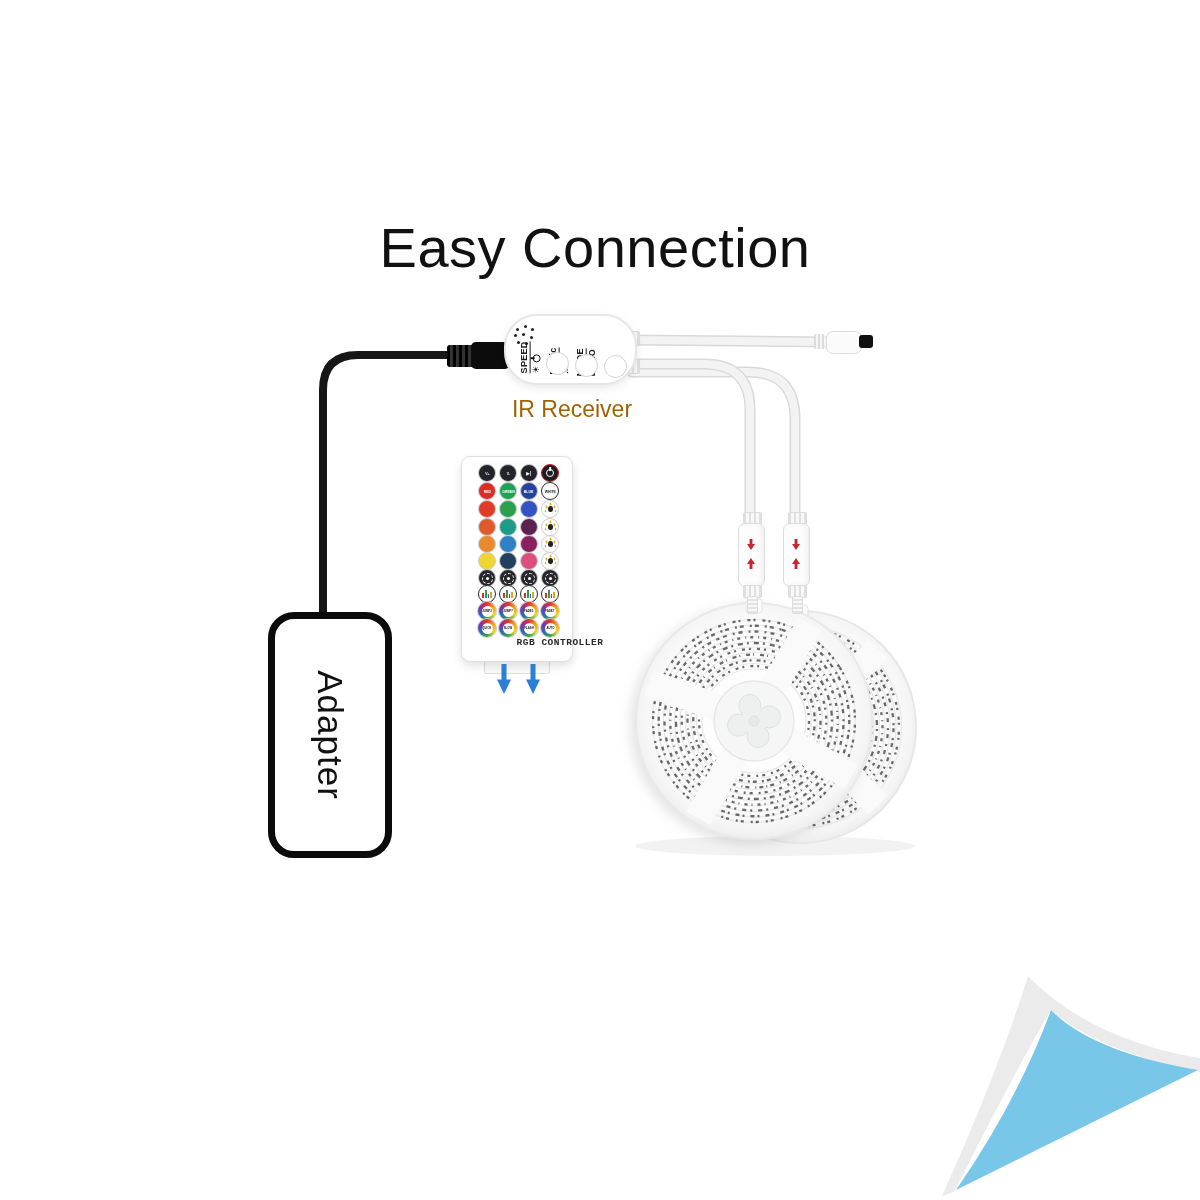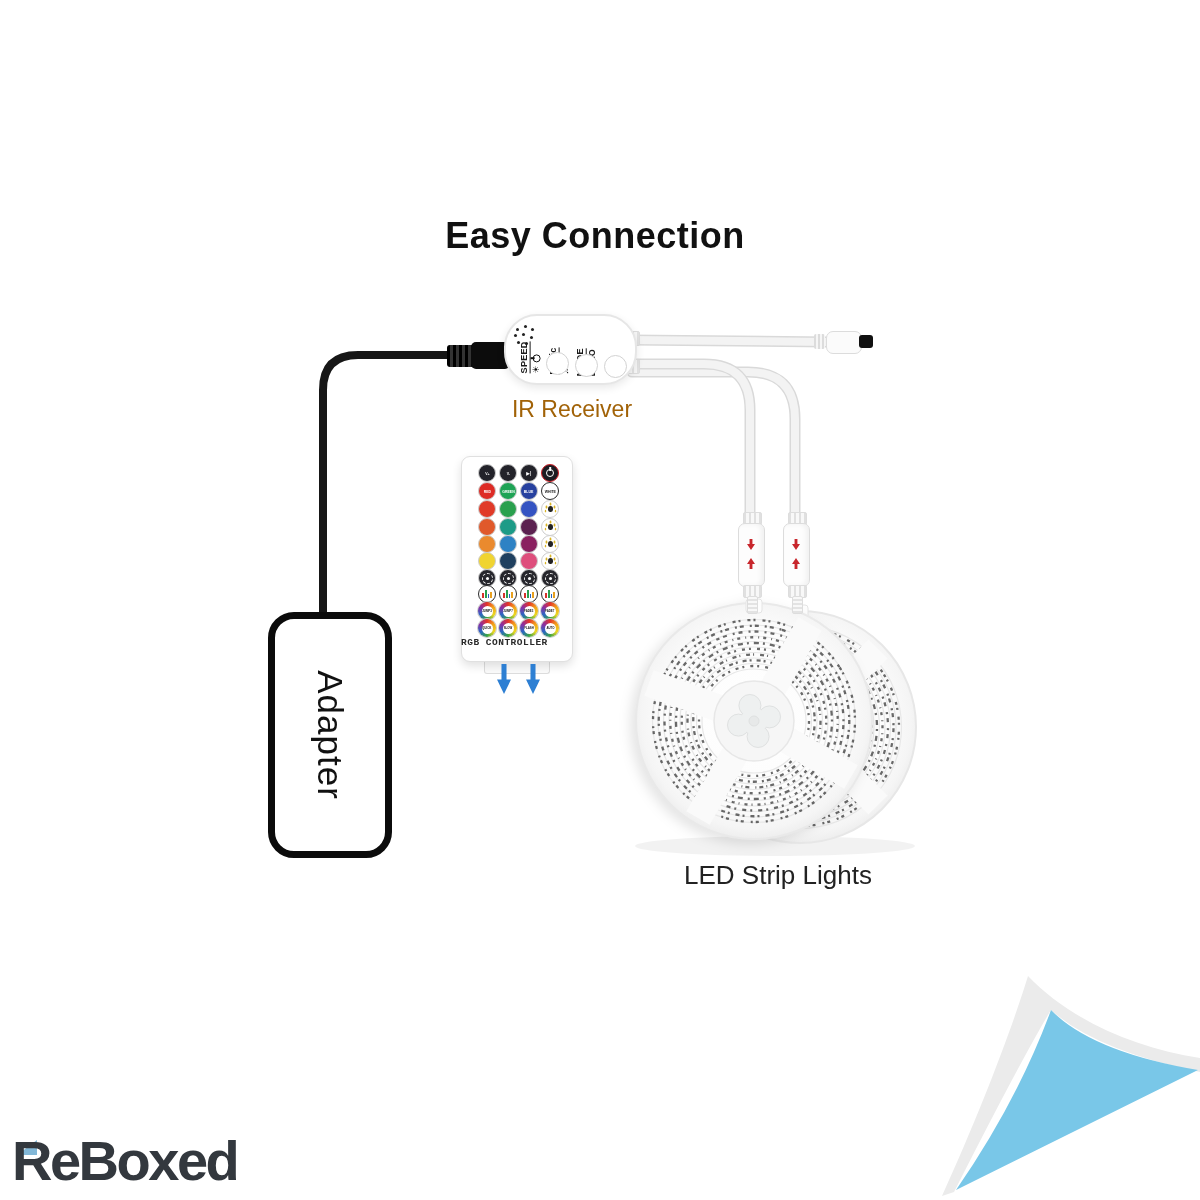--- a/index.html
+++ b/index.html
@@ -1,21 +1,21 @@
 <!DOCTYPE html>
 <html><head>
 <meta charset="utf-8">
 <style>
   html,body{margin:0;padding:0;background:#fff;}
   .stage{position:relative;width:1200px;height:1200px;background:#ffffff;overflow:hidden;
          font-family:"Liberation Sans", sans-serif;color:#1a1a1a;}
   .abs{position:absolute;}
 
   
-  .title{left:300px;top:215px;width:590px;text-align:center;font-size:36px;font-weight:bold;
+  .title{left:300px;top:215px;width:590px;text-align:center;font-size:56px;font-weight:normal;
          letter-spacing:.5px;color:#111;}
   .cap-ir{left:487px;top:396px;width:170px;text-align:center;font-size:23px;color:#a16207;}
   .cap-led{left:628px;top:860px;width:300px;text-align:center;font-size:26px;color:#222;}
   .cap-note{left:373px;top:696px;width:300px;text-align:center;font-size:21px;color:#222;}
 
   
   .wiresvg{left:0;top:0;width:1200px;height:1200px;z-index:2;pointer-events:none;}
 
   
   .rcv-body{left:504px;top:314px;width:129px;height:67px;background:#fff;border:2px solid #e6e6e6;
@@ -69,23 +69,23 @@
   .rlab{font-size:7px;font-weight:bold;white-space:nowrap;transform:scale(.5);letter-spacing:0;}
   .rwrap{width:11px;height:11px;border-radius:50%;background:#fff;display:flex;align-items:center;justify-content:center;}
   .rwrap .rlab{font-size:6px;transform:scale(.48);color:#111;}
   .bulb{width:5px;height:6px;border-radius:50% 50% 40% 40%;background:#222;
         box-shadow:-4px -2px 0 -1.6px #d9b426,4px -2px 0 -1.6px #d9b426,0 -5px 0 -1.6px #d9b426,
                    -5px 2px 0 -1.8px #d9b426,5px 2px 0 -1.8px #d9b426;}
   .mdot{width:9px;height:9px;border:1px dashed #e8e8e8;border-radius:50%;display:flex;align-items:center;justify-content:center;}
   .mdot::after{content:'';width:3px;height:3px;background:#fff;border-radius:50%;}
   .eq{display:flex;align-items:flex-end;gap:1px;height:8px;}
   .eq span{width:1.6px;display:inline-block;}
-  .rem-cap{left:461px;top:637px;width:110px;z-index:5;
+  .rem-cap{left:461px;top:637px;width:110px;text-align:center;z-index:5;
            font-family:"Liberation Mono", monospace;font-size:9.5px;font-weight:bold;
-           letter-spacing:.5px;color:#2a2a2a;}
+           letter-spacing:.5px;color:#2a2a2a;padding-left:44px;}
   .batt-tab{left:484px;top:659px;width:64px;height:14px;background:#fbfbfb;border:1.5px solid #ddd;
             border-top:none;border-radius:0 0 3px 3px;z-index:3;}
   .dn-arrow{position:absolute;width:14px;height:30px;background:#2d7fd3;z-index:5;
             clip-path:polygon(32% 0,68% 0,68% 52%,100% 52%,50% 100%,0 52%,32% 52%);}
 
   
   .adapter{left:268px;top:612px;width:110px;height:232px;background:#fff;border:7px solid #0b0b0b;
            border-radius:26px;z-index:4;display:flex;align-items:center;justify-content:center;}
   .adapter .txt{transform:rotate(90deg);font-size:35px;color:#111;letter-spacing:1px;white-space:nowrap;}
 
@@ -401,25 +401,20 @@
       </div>
     </div>
   <div class="abs rem-cap">RGB CONTROLLER</div>
   <span class="dn-arrow" style="left:497px;top:664px;"></span>
   <span class="dn-arrow" style="left:526px;top:664px;"></span>
 
   <div class="abs adapter">
     <span class="txt">Adapter</span>
   </div>
 
-  <div class="abs cap-led">LED Strip Lights</div>
-
-  <div class="abs logo">
-    <span class="tri"></span>
-    <span class="name">ReBoxed</span>
-  </div>
+
 
   <svg class="abs curlsvg" viewBox="0 0 270 242">
     <path d="M98,18 C140,62 205,90 270,100 L270,114 Q165,92 121,52 Q92,100 24,234 L12,238 C52,150 82,70 98,18 Z" fill="#ebebeb"></path>
     <path d="M121,52 Q162,94 268,112 L26,232 Q88,142 121,52 Z" fill="#79c7e8"></path>
   </svg>
 
 </div>
 
 </body></html>

